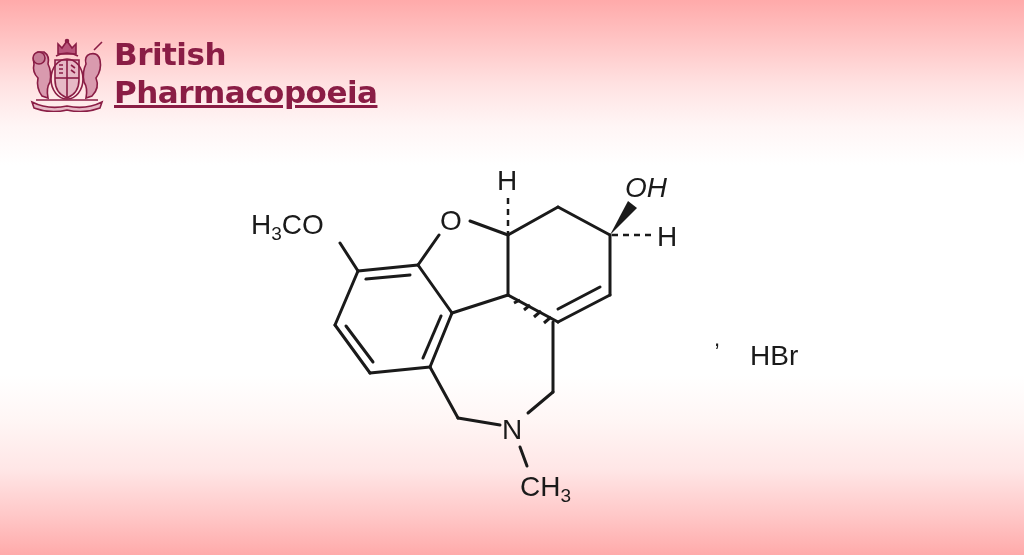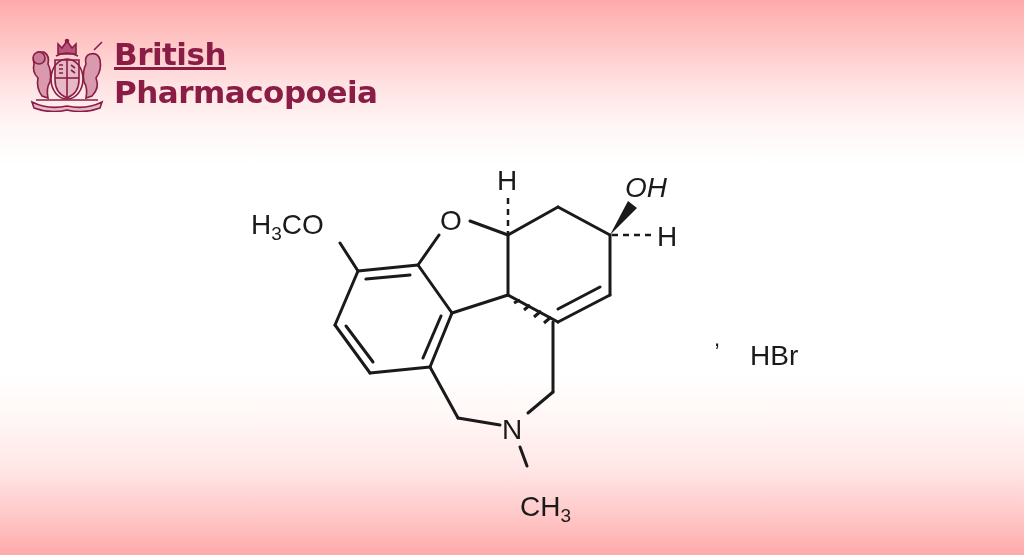--- a/index.html
+++ b/index.html
@@ -6,22 +6,22 @@
   body {
     width: 1024px; height: 555px; overflow: hidden; position: relative;
     background: linear-gradient(to bottom,
       #ffaaaa 0px, #ffc4c4 40px, #ffe2e2 85px, #fff5f5 125px, #ffffff 165px,
       #ffffff 375px, #fff6f5 420px, #ffe6e6 470px, #ffc8c8 515px, #ffaaaa 555px);
     font-family: "Liberation Sans", sans-serif;
   }
   .brand { position: absolute; left: 28px; top: 36px; width: 345px; height: 80px; }
   .crest { position: absolute; left: 0; top: 2px; width: 78px; height: 74px; }
   .brand-text { position: absolute; left: 86px; top: 0; color: #8a1d45; font-weight: bold; font-family: "DejaVu Sans", sans-serif; letter-spacing: -0.5px; }
-  .brand-line1 { position: absolute; left: 0; top: 0px; font-size: 31px; line-height: 36px; white-space: nowrap; text-decoration: underline; }
-  .brand-line2 { position: absolute; left: 0; top: 38px; font-size: 31px; line-height: 36px; white-space: nowrap; }
+  .brand-line1 { position: absolute; left: 0; top: 0px; font-size: 31px; line-height: 36px; white-space: nowrap; }
+  .brand-line2 { position: absolute; left: 0; top: 38px; font-size: 31px; line-height: 36px; white-space: nowrap; text-decoration: underline; }
   svg.mol { position: absolute; left: 0; top: 0; width: 1024px; height: 555px; }
   .lbl { position: absolute; color: #1a1a1a; font-family: "Liberation Sans", sans-serif; font-size: 28px; line-height: 28px; white-space: nowrap; }
   .lbl sub { font-size: 19px; vertical-align: -6px; line-height: 0; }
 </style>
 </head>
 <body>
 
 <div class="brand">
   <svg class="crest" viewBox="0 0 78 74">
     <g fill="none" stroke="#8a1d45" stroke-width="1.6">
@@ -103,16 +103,16 @@
 
   <polygon points="610,235 628,201 637,208" fill="#1a1a1a"></polygon>
 </svg>
 
 <div class="lbl" style="left:251px; top:211px;"><span>H</span><sub>3</sub><span>CO</span></div>
 <div class="lbl" style="left:440px; top:207px;">O</div>
 <div class="lbl" style="left:497px; top:167px;">H</div>
 <div class="lbl" style="left:625px; top:174px;font-style:italic;">OH</div>
 <div class="lbl" style="left:657px; top:223px;">H</div>
 <div class="lbl" style="left:502px; top:416px;">N</div>
-<div class="lbl" style="left:520px; top:473px;margin-top:20px;"><span>CH</span><sub>3</sub></div>
+<div class="lbl" style="left:520px; top:473px;"><span>CH</span><sub>3</sub></div>
 
 <div class="lbl" style="left:714px; top:325px; font-size:22px;">,</div>
 <div class="lbl" style="left:750px; top:318px;margin-top:24px;">HBr</div>
 
 </body></html>

